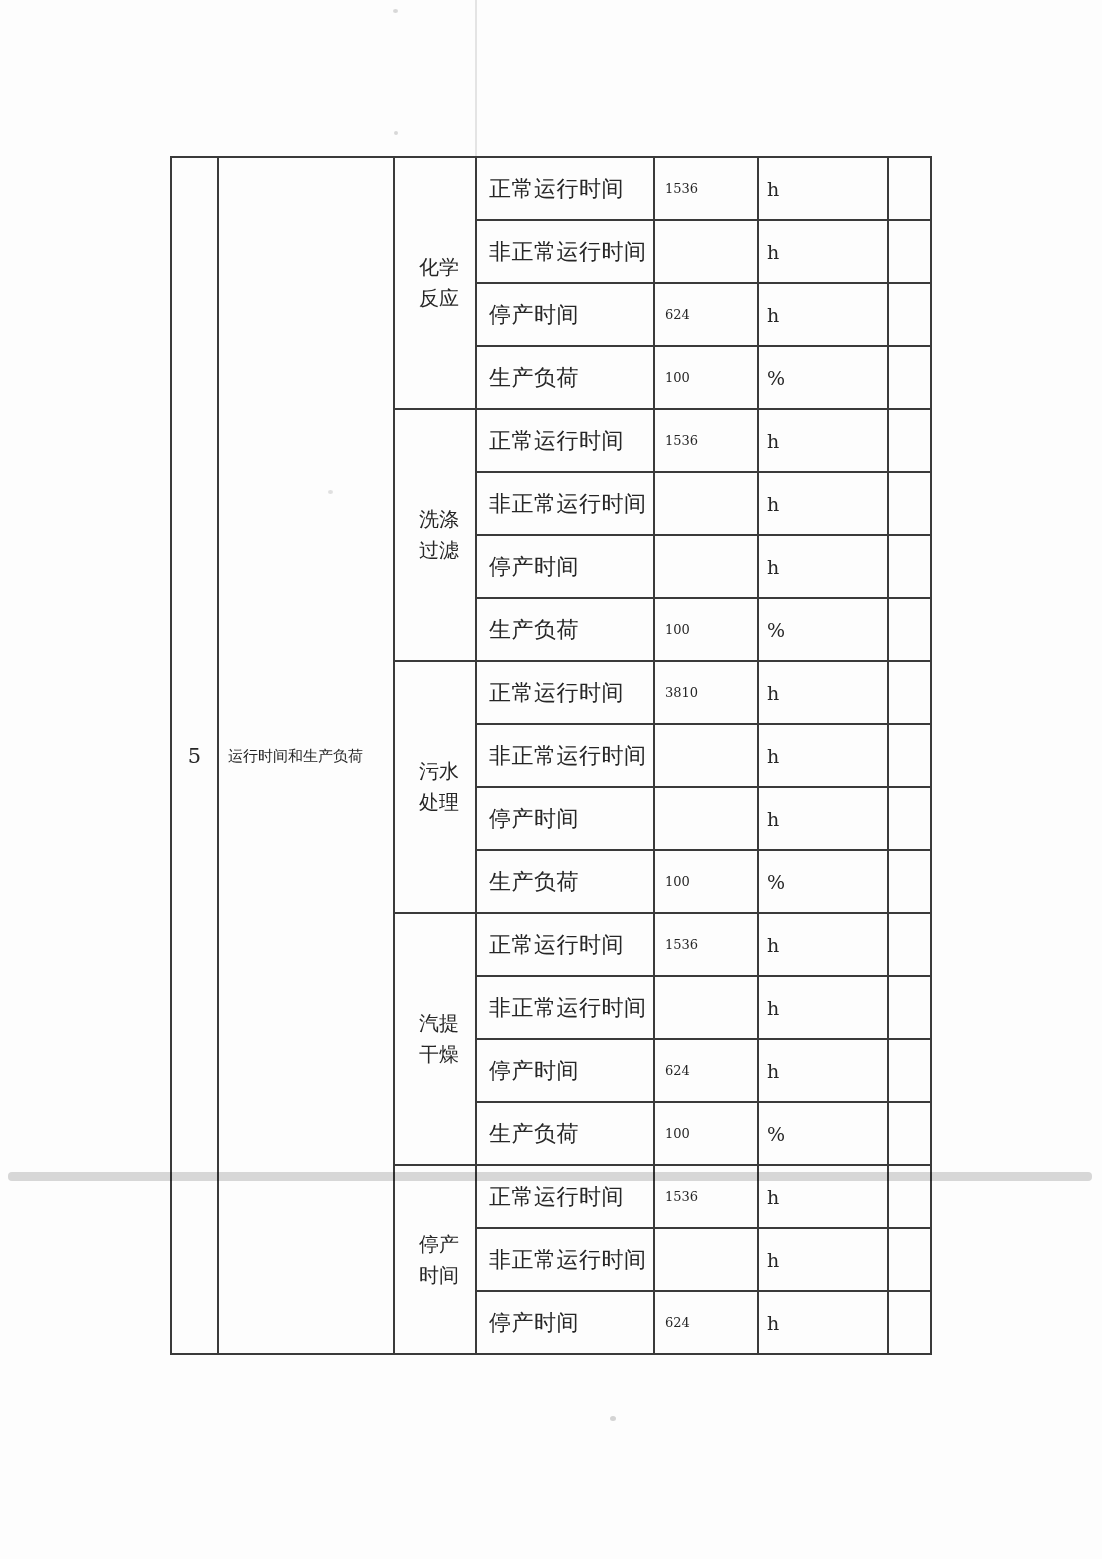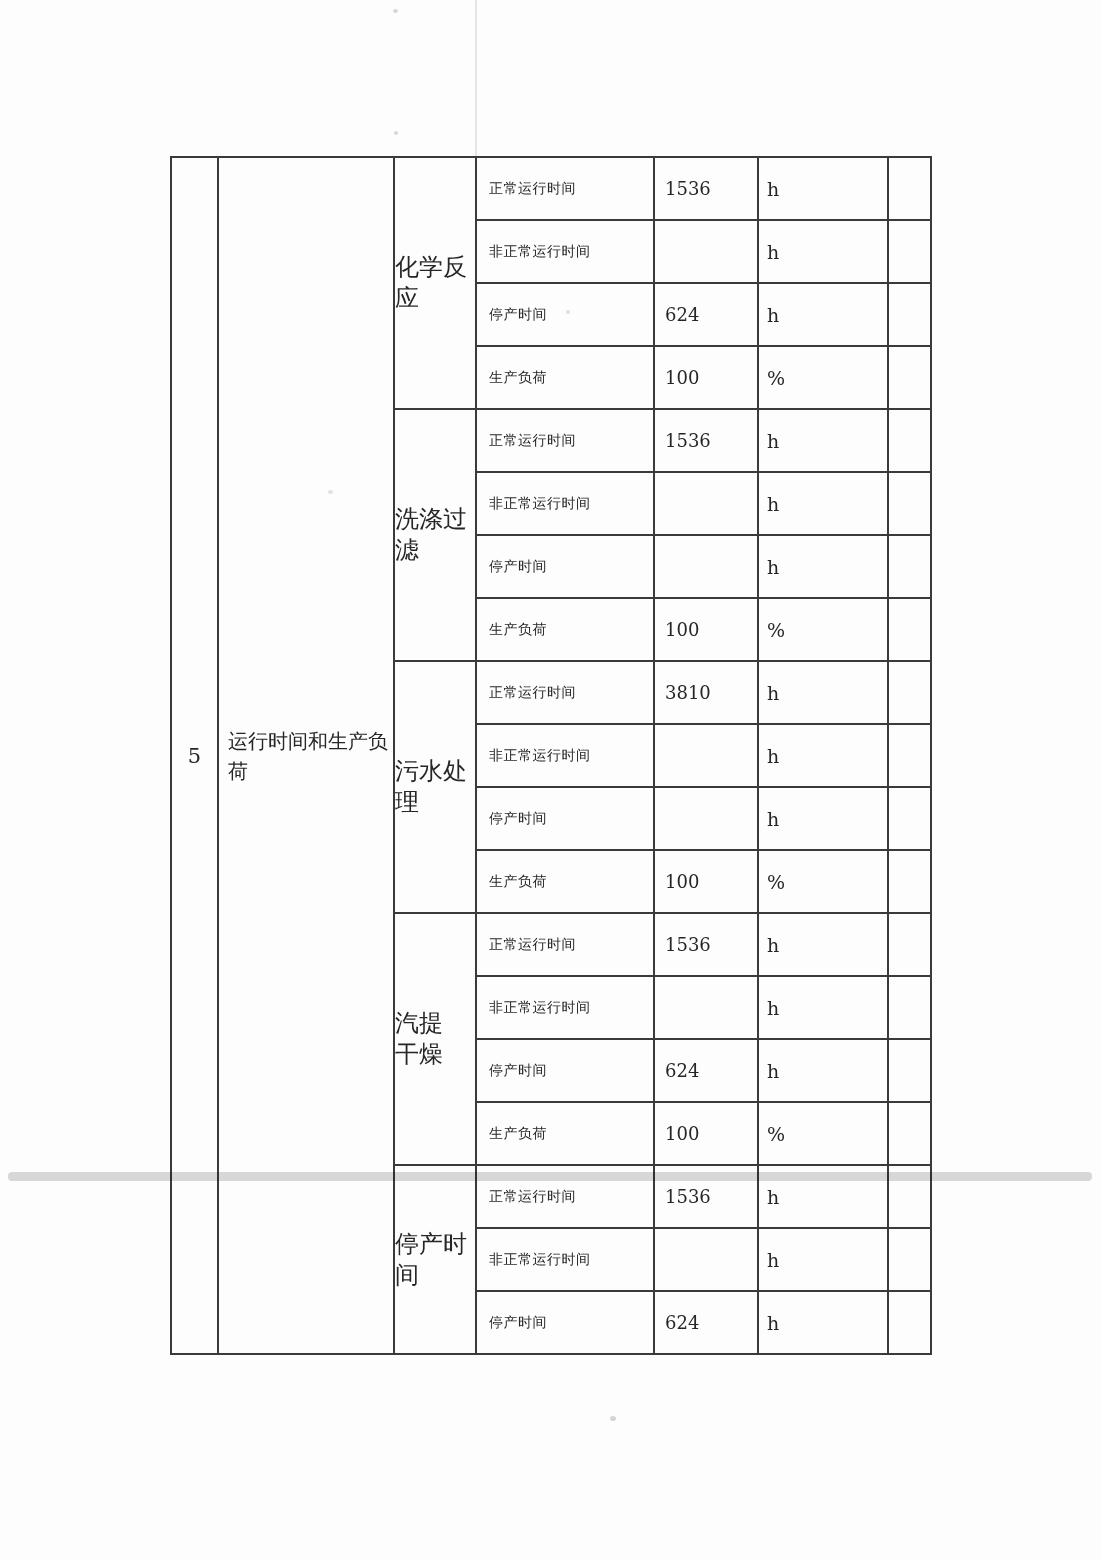--- a/index.html
+++ b/index.html
@@ -50,36 +50,36 @@
     vertical-align:middle;
     overflow:hidden;
     box-sizing:border-box;
   }
   .c-num{
     text-align:center;
     font-size:21px;
   }
   .c-item{
     padding:0 2px 0 9px;
+    font-size:15px;
+    line-height:30px;
+  }
+  .c-proc{
+    padding:0 2px 0 24px;
     font-size:20px;
-    line-height:30px;
-  }
-  .c-proc{
-    padding:0 2px 0 0;
-    font-size:24px;
     line-height:31px;
   }
   .c-label{
     padding:0 2px 0 12px;
-    font-size:14px;
+    font-size:22px;
     letter-spacing:0.5px;
   }
   .c-value{
     padding:0 2px 0 10px;
-    font-size:18px;
+    font-size:13px;
   }
   .c-unit{
     padding:0 2px 0 8px;
     font-size:19px;
   }
   .c-last{}
 
   
   .scan-band{
     position:absolute;

